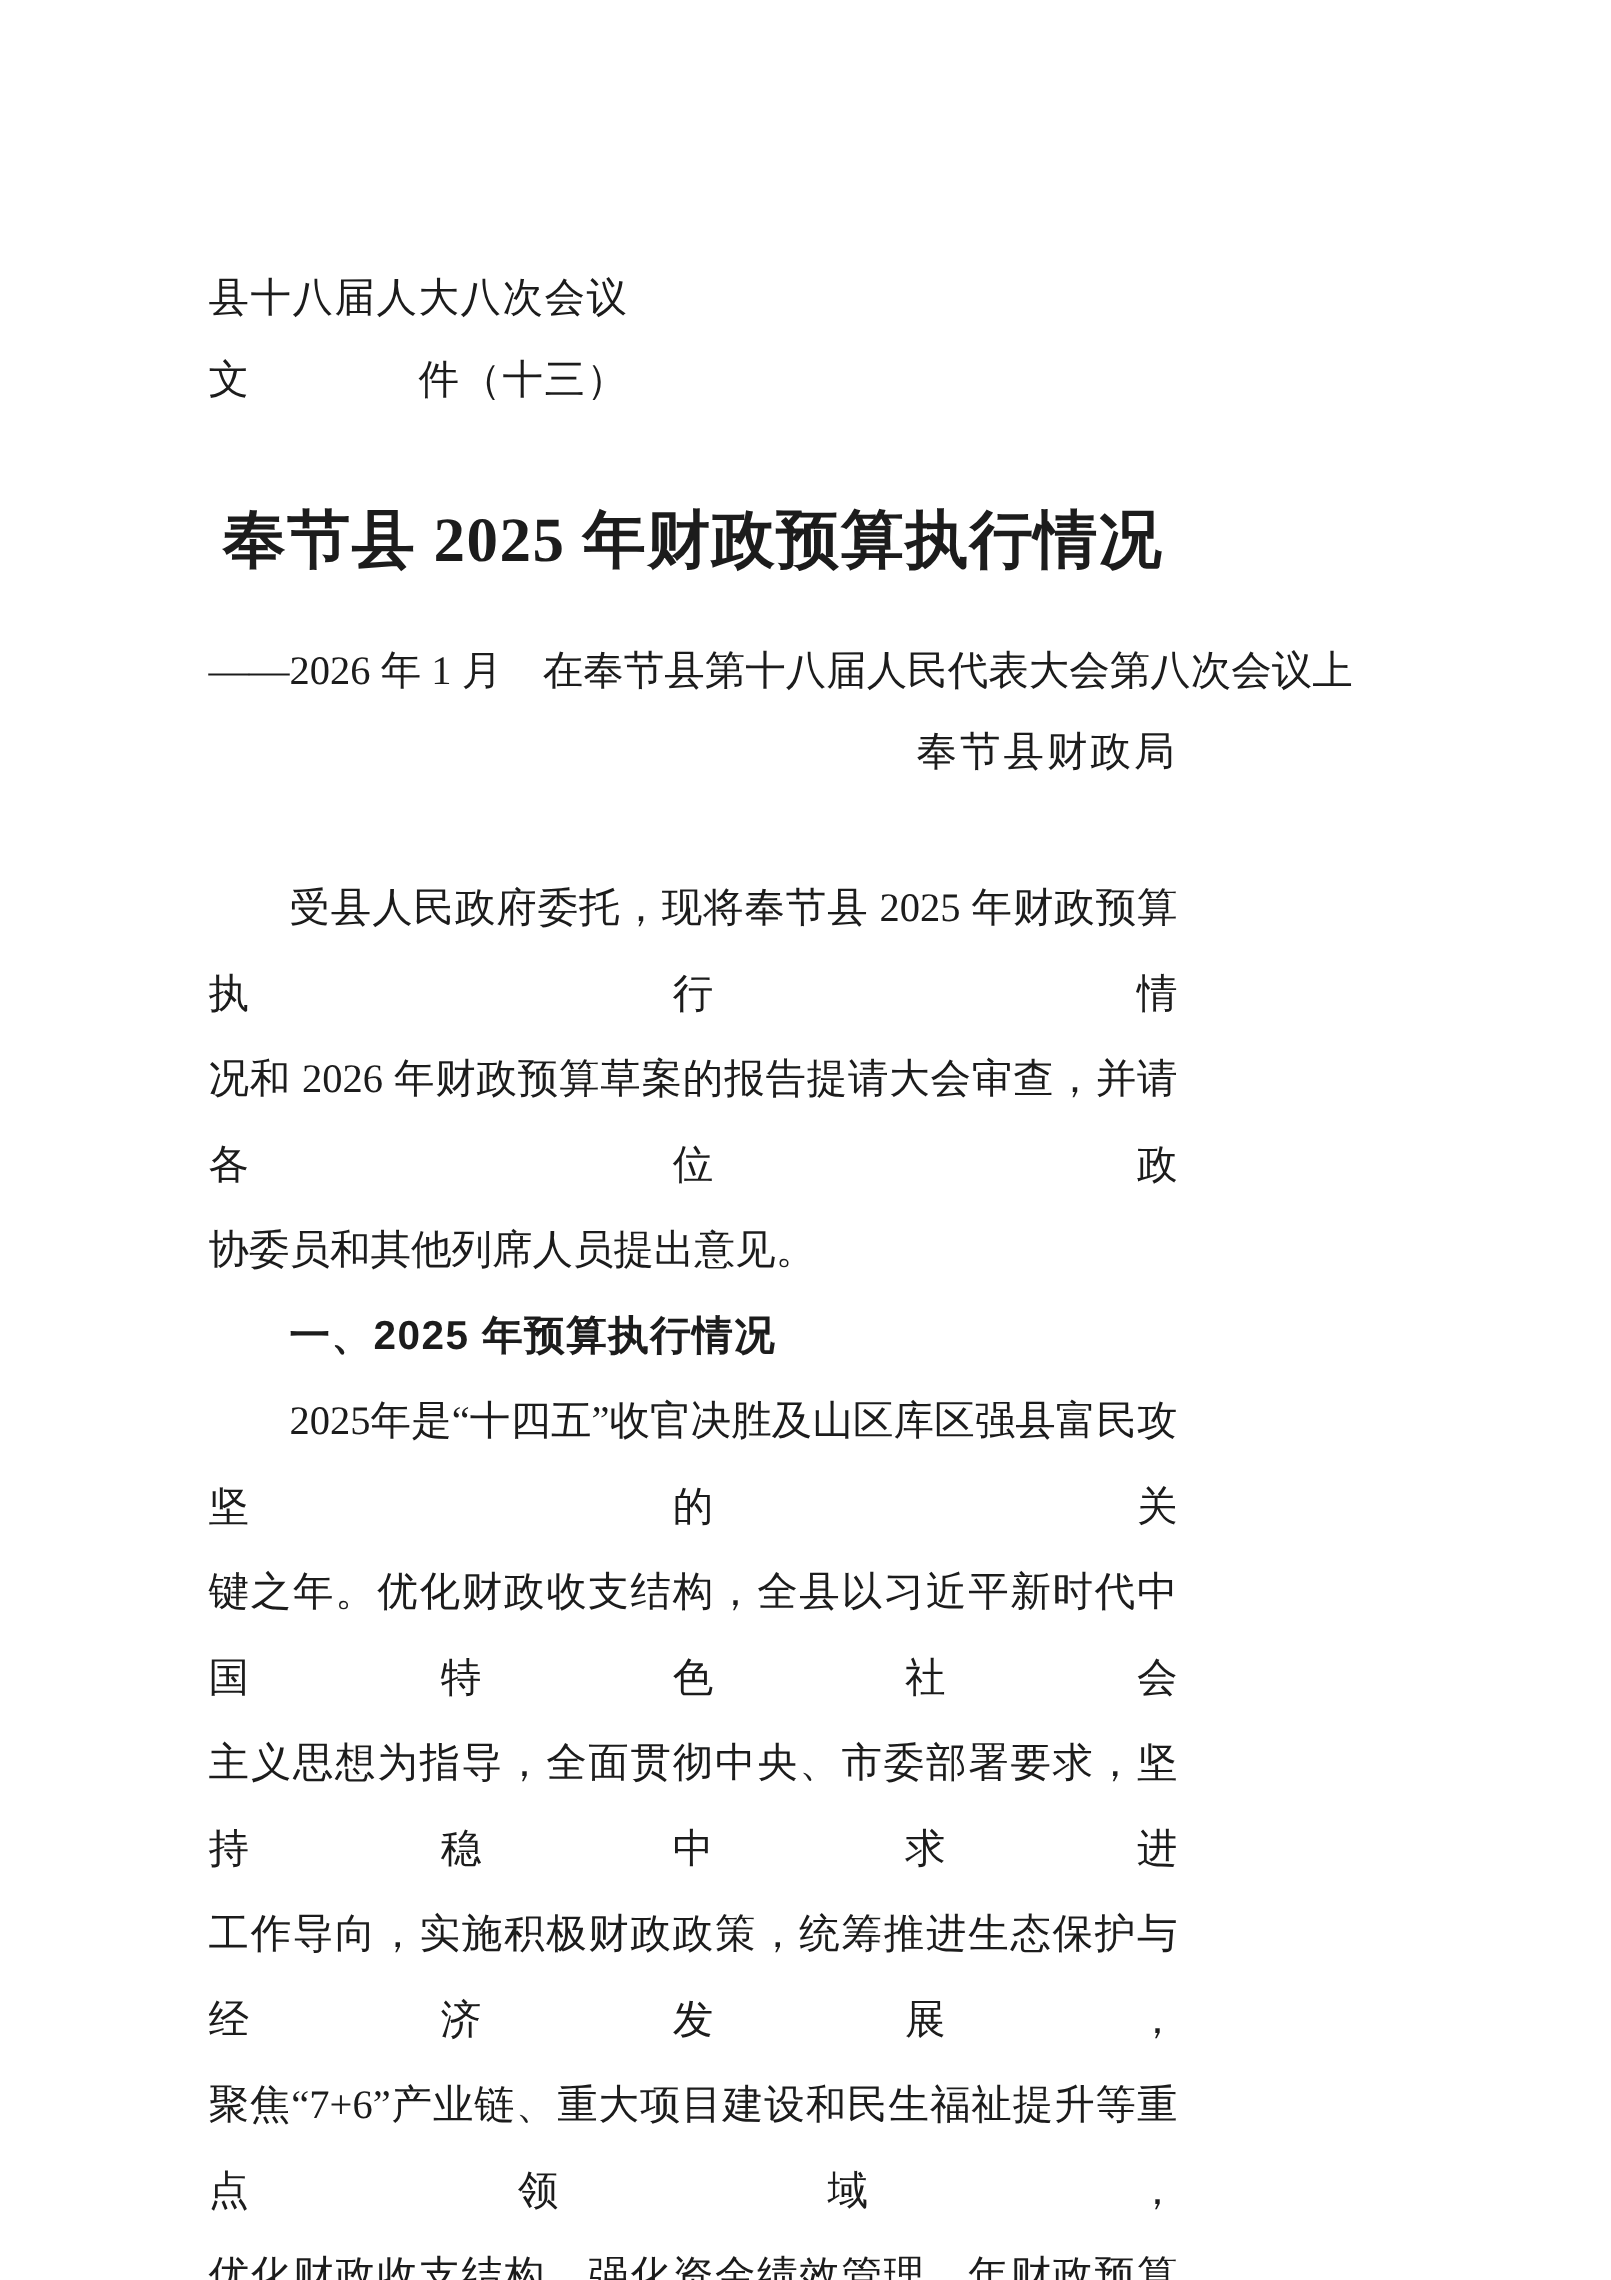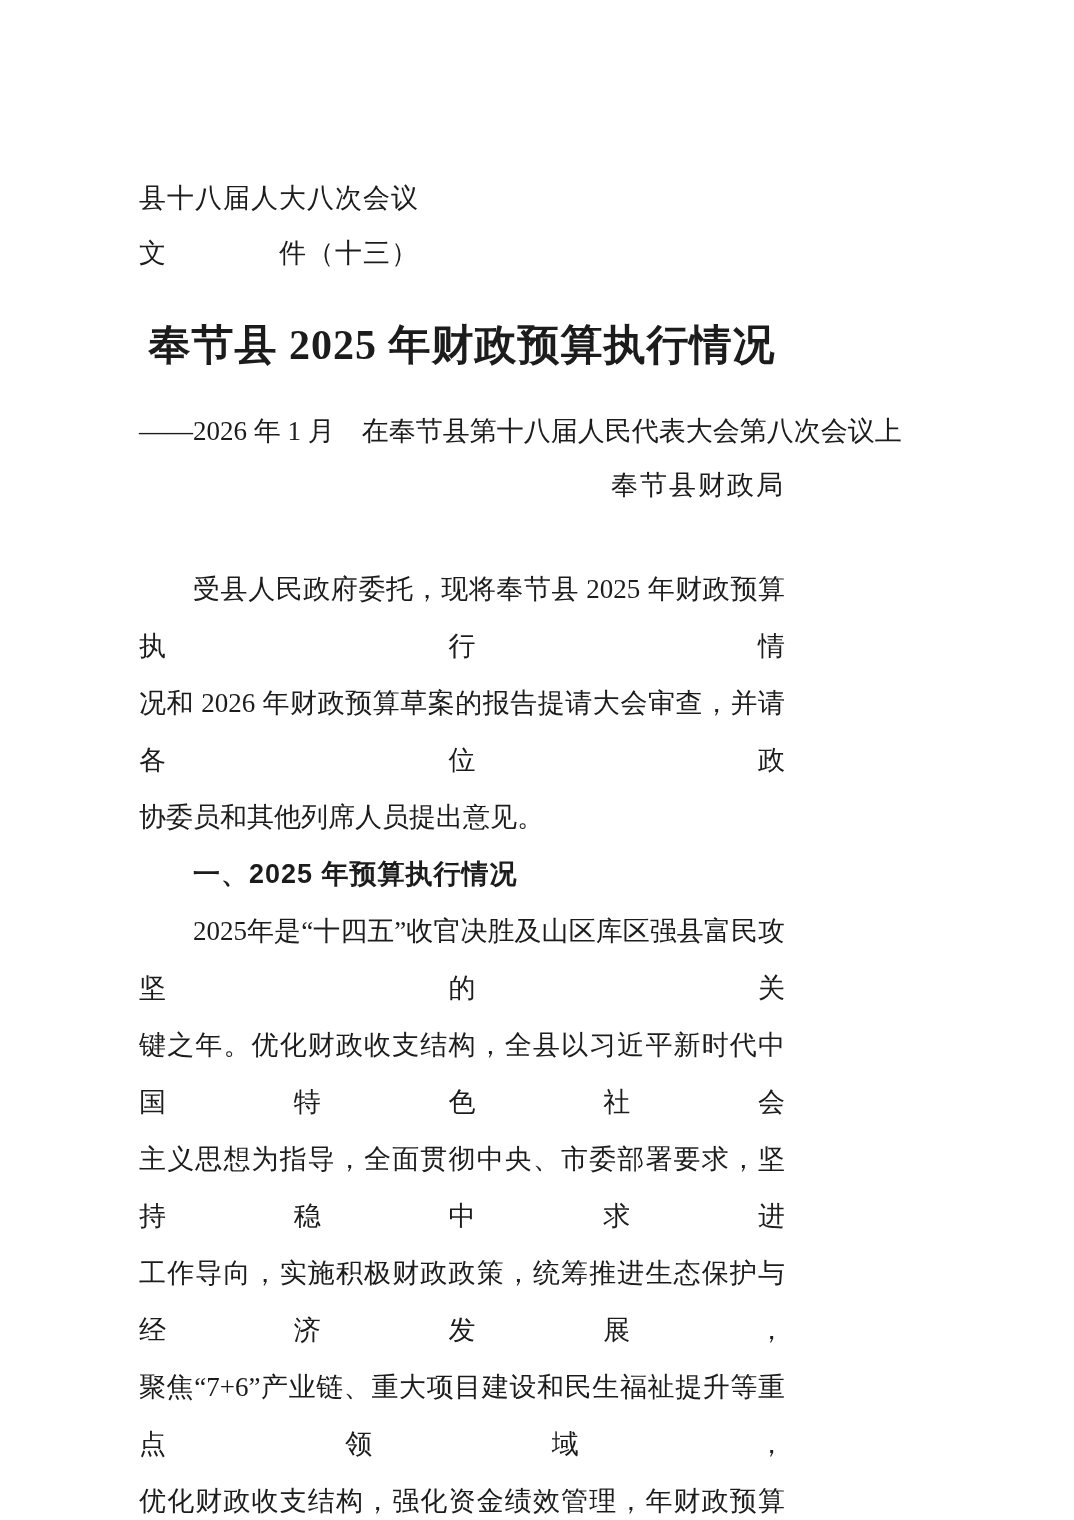--- a/index.html
+++ b/index.html
@@ -25,21 +25,21 @@
     white-space: pre;
   }
   .doc-number-line {
     margin-top: 25px;
     font-size: 27px;
     line-height: 30px;
     letter-spacing: 1px;
     white-space: pre;
   }
   .doc-title {
-    margin-top: 47px;
+    margin-top: 63px;
     text-align: center;
     font-size: 42px;
     line-height: 60px;
     font-weight: bold;
     letter-spacing: 1px;
   }
   .doc-subtitle {
     margin-top: 40px;
     text-align: center;
     font-size: 27px;

